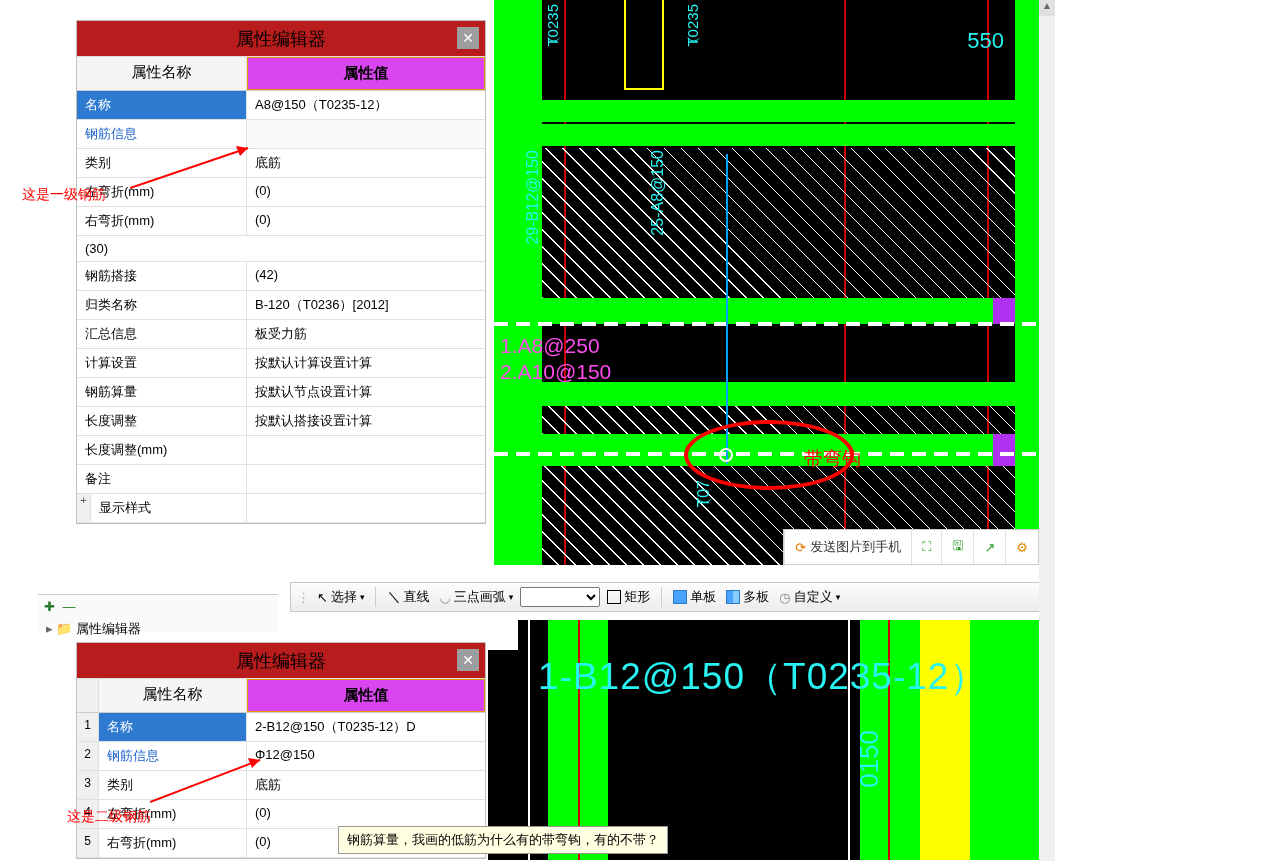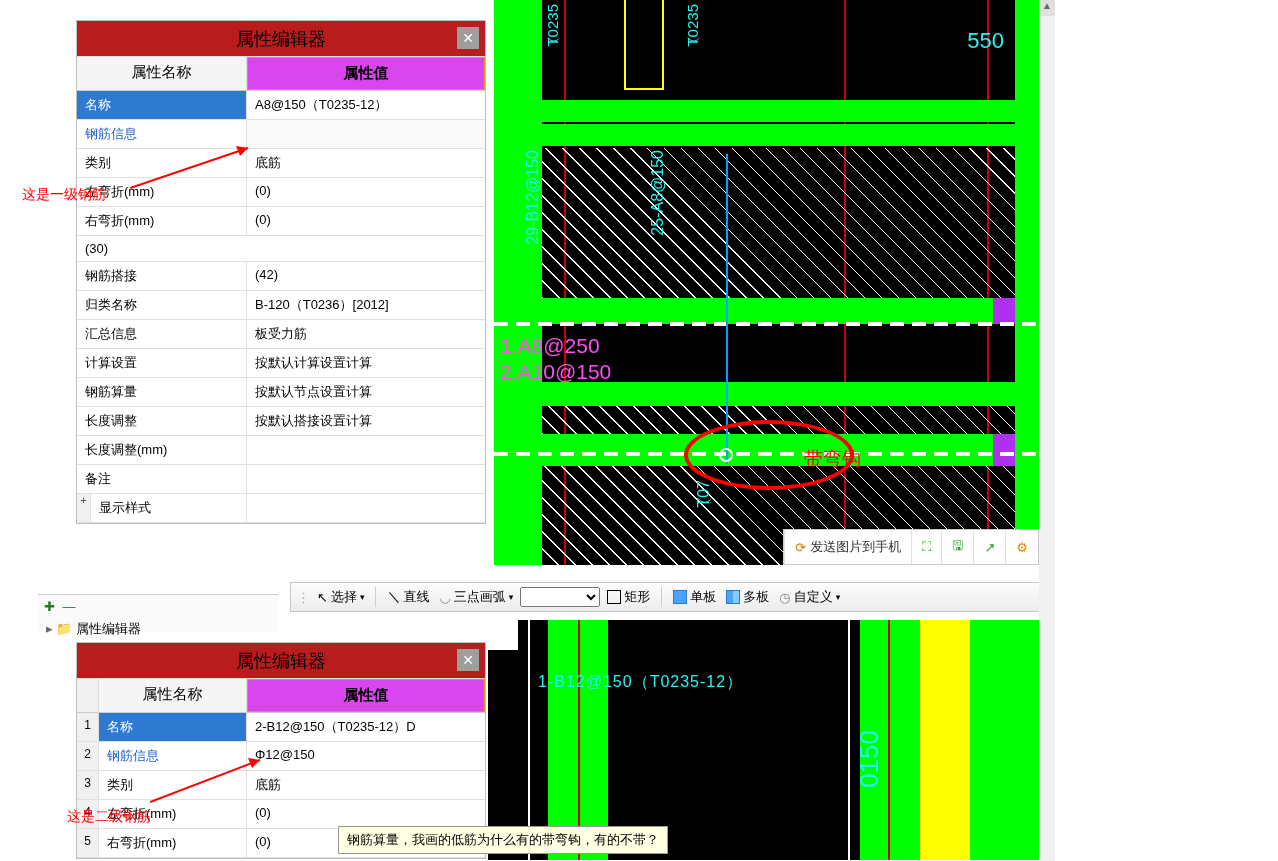--- a/index.html
+++ b/index.html
@@ -263,21 +263,21 @@
 
 <div class="cad2">
   <div class="green-v" style="left:60px;width:60px;top:0;bottom:0"></div>
   <div class="green-v" style="right:120px;width:60px;top:0;bottom:0"></div>
   <div class="green-v" style="right:0;width:70px;top:0;bottom:0"></div>
   <div style="position:absolute;right:70px;top:0;bottom:0;width:50px;background:#ff0"></div>
   <div class="cad-line-v" style="left:40px"></div>
   <div class="cad-line-v" style="right:190px"></div>
   <div class="red-v" style="left:90px"></div>
   <div class="red-v" style="right:150px"></div>
-  <div class="cyan" style="left:50px;top:52px;font-size:16px;letter-spacing:1px">1-B12@150（T0235-12）</div>
+  <div class="cyan" style="left:50px;top:32px;font-size:37px;letter-spacing:1px">1-B12@150（T0235-12）</div>
   <div class="cyan vtxt" style="right:155px;top:110px;font-size:26px">0150</div>
   <div style="position:absolute;left:0;top:0;width:30px;height:30px;background:#fff"></div>
 </div>
 
 <div class="panel2">
   <div class="panel-title">
     <span>属性编辑器</span>
     <div class="panel-close">✕</div>
   </div>
   <div class="grid-head">

